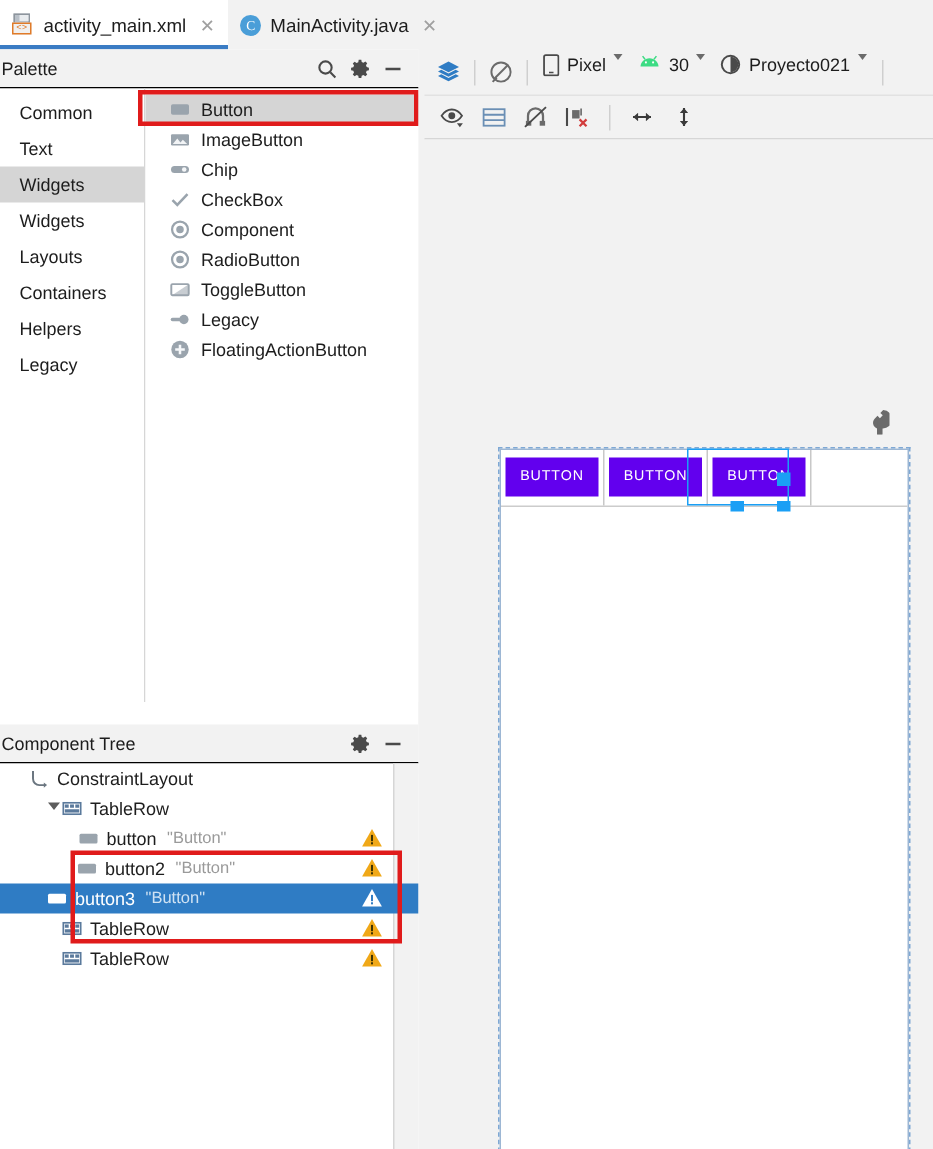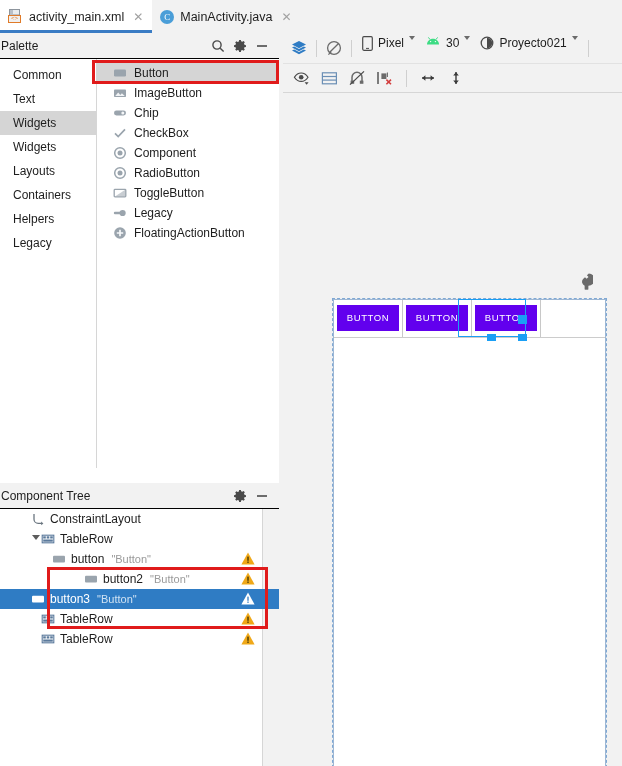--- a/index.html
+++ b/index.html
@@ -289,21 +289,21 @@
         </span>
         <span class="hdr-ico">
           <svg width="14" height="14" viewBox="0 0 14 14">
               <line x1="2" y1="7" x2="12" y2="7" stroke="#4a4a4a" stroke-width="1.6"></line>
             </svg>
         </span>
       </div>
       <div class="ctree-body">
         <div class="ctree-gutter"></div>
 
-        <div class="trow" style="padding-left:20px">
+        <div class="trow" style="padding-left:8px">
           <span class="twig"></span>
           <span class="t-ico">
             <svg width="14" height="14" viewBox="0 0 14 14">
                 <path d="M3 2v5.2c0 2.3 1.9 4.2 4.2 4.2H11" fill="none" stroke="#6b7680" stroke-width="1.3"></path>
                 <path d="M10.2 9.6 12.4 11.4 10.2 13.2z" fill="#6b7680"></path>
               </svg>
           </span>
           <span class="t-label">ConstraintLayout</span>
         </div>
 
@@ -336,21 +336,21 @@
           <span class="t-val">"Button"</span>
           <span class="warn">
             <svg width="14" height="13" viewBox="0 0 14 13">
                 <path d="M7 0.6 13.6 12.4H0.4z" fill="#f0a818"></path>
                 <rect x="6.35" y="4.6" width="1.3" height="4.2" fill="#3a3000"></rect>
                 <rect x="6.35" y="9.5" width="1.3" height="1.4" fill="#3a3000"></rect>
               </svg>
           </span>
         </div>
 
-        <div class="trow" style="padding-left:84px">
+        <div class="trow" style="padding-left:51px">
           <span class="t-ico">
             <svg width="14" height="14" viewBox="0 0 14 14">
                 <rect x="1" y="3.8" width="12" height="6.6" rx="1" fill="#9aa4ad"></rect>
               </svg>
           </span>
           <span class="t-label">button2</span>
           <span class="t-val">"Button"</span>
           <span class="warn">
             <svg width="14" height="13" viewBox="0 0 14 13">
                 <path d="M7 0.6 13.6 12.4H0.4z" fill="#f0a818"></path>

